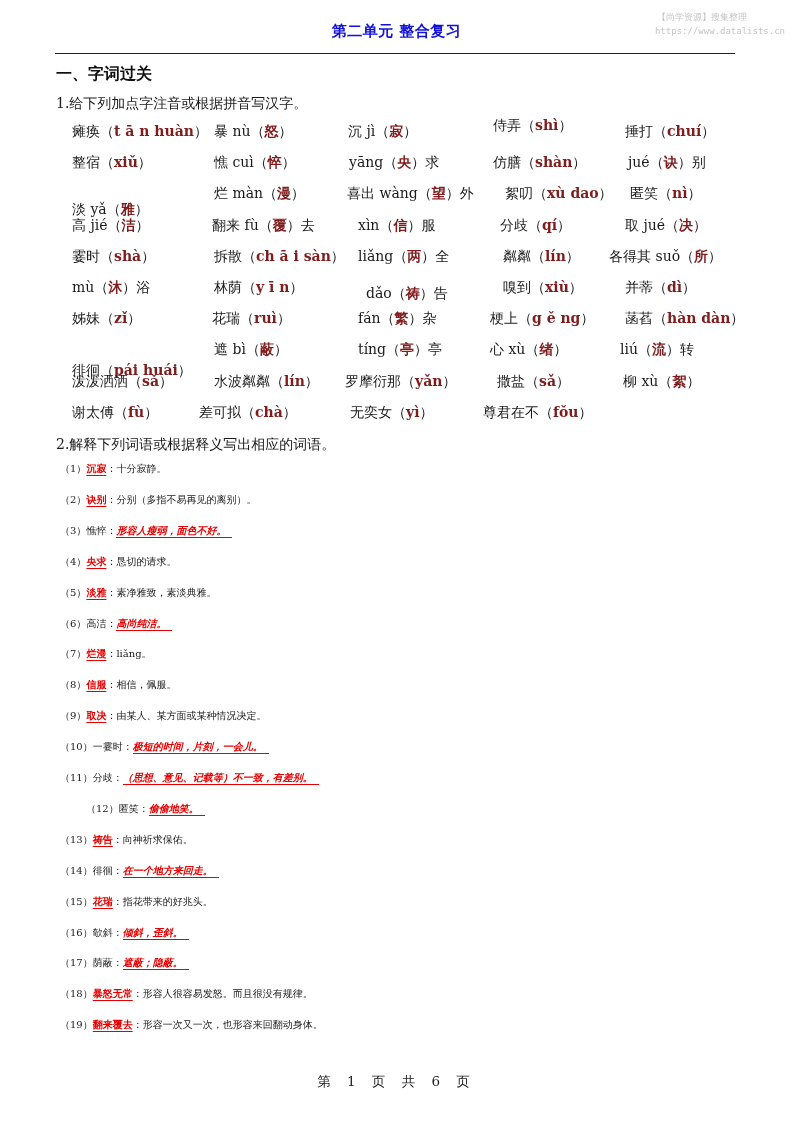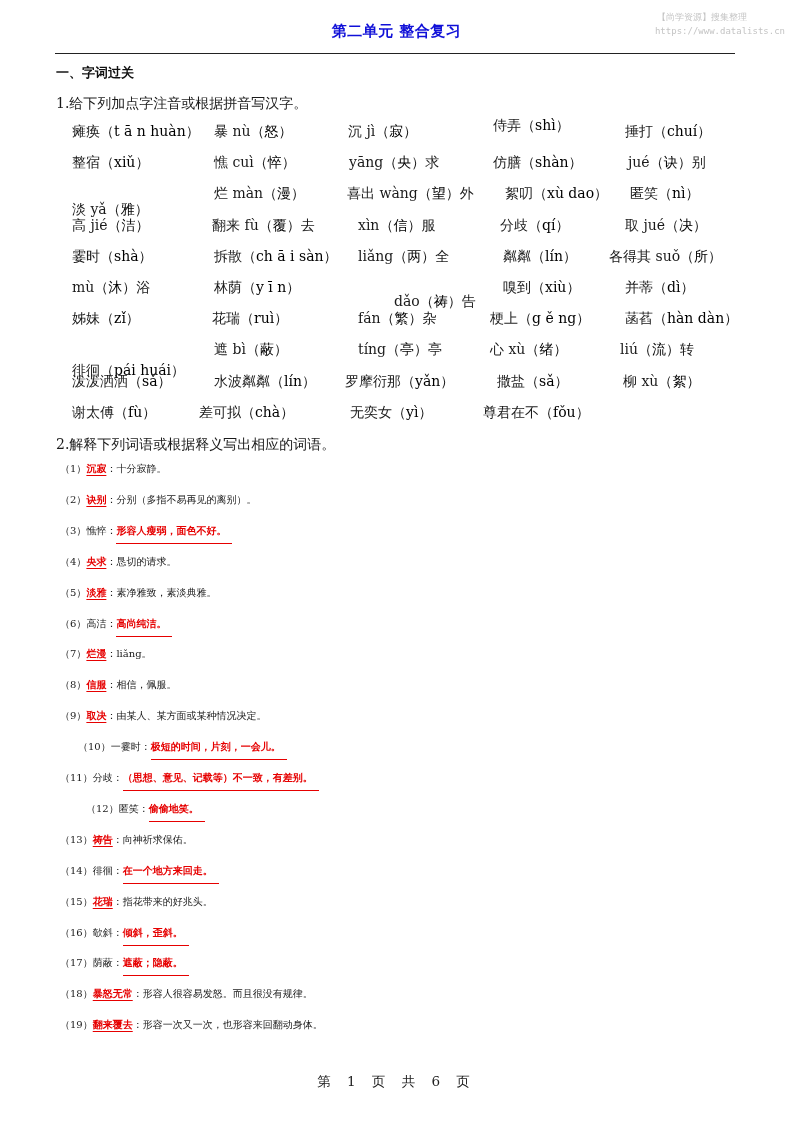--- a/index.html
+++ b/index.html
@@ -19,48 +19,48 @@
     font-size: 9px; color: #c4c4c4; line-height: 14px;
   }
   .watermark .wm1 { font-family: "DejaVu Sans", sans-serif; padding-left: 2px; }
   .rule {
     position: absolute; left: 55px; width: 680px; top: 53px; height: 1px;
     background: #222;
   }
   .section-title {
     position: absolute; left: 56px; top: 64px;
     font-family: "DejaVu Sans", "Liberation Sans", sans-serif;
-    font-weight: bold; font-size: 13px; color: #111;
+    font-weight: bold; font-size: 16px; color: #111;
   }
   .q-title {
     position: absolute; left: 56px; font-size: 14px; color: #1a1a1a;
     font-family: "DejaVu Serif", "Liberation Serif", serif;
   }
   .grid { position: absolute; left: 0; top: 0; }
   .cell {
     position: absolute; font-size: 14px; white-space: nowrap;
     font-family: "DejaVu Serif", "Liberation Serif", serif; color: #1a1a1a;
   }
   .ans {
-    color: #000000; font-weight: normal;
+    color: #7f1d1d; font-weight: bold;
     font-family: "DejaVu Serif", "Liberation Serif", serif;
     text-align: center;
   }
   .defs { position: absolute; left: 60px; top: 462px; }
   .def-row {
     position: absolute; left: 0; white-space: nowrap; font-size: 10px;
     font-family: "DejaVu Serif", "Liberation Serif", serif; color: #1a1a1a;
   }
   .term-ans {
     color: #e60000; font-weight: bold; text-decoration: underline;
     text-decoration-color: #e60000; text-underline-offset: 3px;
   }
   .mean-ans {
-    color: #e60000; font-weight: bold; 
-    border-bottom: 1.5px solid #e60000; padding-bottom: 7px; padding-right: 6px;
+    color: #e60000; font-weight: bold; font-style: italic;
+    border-bottom: 1.5px solid #e60000; padding-bottom: 1px; padding-right: 6px;
   }
   .footer {
     position: absolute; left: 0; width: 793px; top: 1073px; text-align: center;
     font-size: 13.5px; letter-spacing: 6px; color: #222;
     font-family: "DejaVu Serif", "Liberation Serif", serif;
   }
 </style>
 </head>
 <body>
 
@@ -95,21 +95,21 @@
     <div class="cell" style="left: 358px; top: 216.6px;"><span>xìn（</span><span class="ans">信</span><span>）服</span></div>
     <div class="cell" style="left: 500px; top: 216.6px;"><span>分歧（</span><span class="ans">qí</span><span>）</span></div>
     <div class="cell" style="left: 625px; top: 216.6px;"><span>取 jué（</span><span class="ans">决</span><span>）</span></div>
     <div class="cell" style="left: 72px; top: 247.8px;"><span>霎时（</span><span class="ans">shà</span><span>）</span></div>
     <div class="cell" style="left: 214px; top: 247.8px;"><span>拆散（</span><span class="ans">ch ā i sàn</span><span>）</span></div>
     <div class="cell" style="left: 358px; top: 247.8px;"><span>liǎng（</span><span class="ans">两</span><span>）全</span></div>
     <div class="cell" style="left: 503px; top: 247.8px;"><span>粼粼（</span><span class="ans">lín</span><span>）</span></div>
     <div class="cell" style="left: 609px; top: 247.8px;"><span>各得其 suǒ（</span><span class="ans">所</span><span>）</span></div>
     <div class="cell" style="left: 72px; top: 279px;"><span>mù（</span><span class="ans">沐</span><span>）浴</span></div>
     <div class="cell" style="left: 214px; top: 279px;"><span>林荫（</span><span class="ans">y ī n</span><span>）</span></div>
-    <div class="cell" style="left: 366px; top: 293px; margin-left: 28px;"><span>dǎo（</span><span class="ans">祷</span><span>）告</span></div>
+    <div class="cell" style="left: 366px; top: 285px;"><span>dǎo（</span><span class="ans">祷</span><span>）告</span></div>
     <div class="cell" style="left: 503px; top: 279px;"><span>嗅到（</span><span class="ans">xiù</span><span>）</span></div>
     <div class="cell" style="left: 625px; top: 279px;"><span>并蒂（</span><span class="ans">dì</span><span>）</span></div>
     <div class="cell" style="left: 72px; top: 310.2px;"><span>姊妹（</span><span class="ans">zǐ</span><span>）</span></div>
     <div class="cell" style="left: 212px; top: 310.2px;"><span>花瑞（</span><span class="ans">ruì</span><span>）</span></div>
     <div class="cell" style="left: 358px; top: 310.2px;"><span>fán（</span><span class="ans">繁</span><span>）杂</span></div>
     <div class="cell" style="left: 490px; top: 310.2px;"><span>梗上（</span><span class="ans">g ě ng</span><span>）</span></div>
     <div class="cell" style="left: 625px; top: 310.2px;"><span>菡萏（</span><span class="ans">hàn dàn</span><span>）</span></div>
     <div class="cell" style="left: 72px; top: 362px;"><span>徘徊（</span><span class="ans">pái huái</span><span>）</span></div>
     <div class="cell" style="left: 214px; top: 341.4px;"><span>遮 bì（</span><span class="ans">蔽</span><span>）</span></div>
     <div class="cell" style="left: 358px; top: 341.4px;"><span>tíng（</span><span class="ans">亭</span><span>）亭</span></div>
@@ -130,21 +130,21 @@
 <div class="defs" id="q2-list">
     <div class="def-row" style="top: 0px;"><span>（1）</span><span class="term-ans">沉寂</span><span>：</span><span>十分寂静。</span></div>
     <div class="def-row" style="top: 30.9px;"><span>（2）</span><span class="term-ans">诀别</span><span>：</span><span>分别（多指不易再见的离别）。</span></div>
     <div class="def-row" style="top: 61.8px;"><span>（3）</span><span>憔悴</span><span>：</span><span class="mean-ans">形容人瘦弱，面色不好。</span></div>
     <div class="def-row" style="top: 92.7px;"><span>（4）</span><span class="term-ans">央求</span><span>：</span><span>恳切的请求。</span></div>
     <div class="def-row" style="top: 123.6px;"><span>（5）</span><span class="term-ans">淡雅</span><span>：</span><span>素净雅致，素淡典雅。</span></div>
     <div class="def-row" style="top: 154.5px;"><span>（6）</span><span>高洁</span><span>：</span><span class="mean-ans">高尚纯洁。</span></div>
     <div class="def-row" style="top: 185.4px;"><span>（7）</span><span class="term-ans">烂漫</span><span>：</span><span>liǎng。</span></div>
     <div class="def-row" style="top: 216.3px;"><span>（8）</span><span class="term-ans">信服</span><span>：</span><span>相信，佩服。</span></div>
     <div class="def-row" style="top: 247.2px;"><span>（9）</span><span class="term-ans">取决</span><span>：</span><span>由某人、某方面或某种情况决定。</span></div>
-    <div class="def-row" style="top: 278.1px; margin-left: 18px;"><span>（10）</span><span>一霎时</span><span>：</span><span class="mean-ans">极短的时间，片刻，一会儿。</span></div>
+    <div class="def-row" style="top: 278.1px;"><span>（10）</span><span>一霎时</span><span>：</span><span class="mean-ans">极短的时间，片刻，一会儿。</span></div>
     <div class="def-row" style="top: 309px;"><span>（11）</span><span>分歧</span><span>：</span><span class="mean-ans">（思想、意见、记载等）不一致，有差别。</span></div>
     <div class="def-row" style="top: 339.9px; margin-left: 26px;"><span>（12）</span><span>匿笑</span><span>：</span><span class="mean-ans">偷偷地笑。</span></div>
     <div class="def-row" style="top: 370.8px;"><span>（13）</span><span class="term-ans">祷告</span><span>：</span><span>向神祈求保佑。</span></div>
     <div class="def-row" style="top: 401.7px;"><span>（14）</span><span>徘徊</span><span>：</span><span class="mean-ans">在一个地方来回走。</span></div>
     <div class="def-row" style="top: 432.6px;"><span>（15）</span><span class="term-ans">花瑞</span><span>：</span><span>指花带来的好兆头。</span></div>
     <div class="def-row" style="top: 463.5px;"><span>（16）</span><span>欹斜</span><span>：</span><span class="mean-ans">倾斜，歪斜。</span></div>
     <div class="def-row" style="top: 494.4px;"><span>（17）</span><span>荫蔽</span><span>：</span><span class="mean-ans">遮蔽；隐蔽。</span></div>
     <div class="def-row" style="top: 525.3px;"><span>（18）</span><span class="term-ans">暴怒无常</span><span>：</span><span>形容人很容易发怒。而且很没有规律。</span></div>
     <div class="def-row" style="top: 556.2px;"><span>（19）</span><span class="term-ans">翻来覆去</span><span>：</span><span>形容一次又一次，也形容来回翻动身体。</span></div>
   </div>

